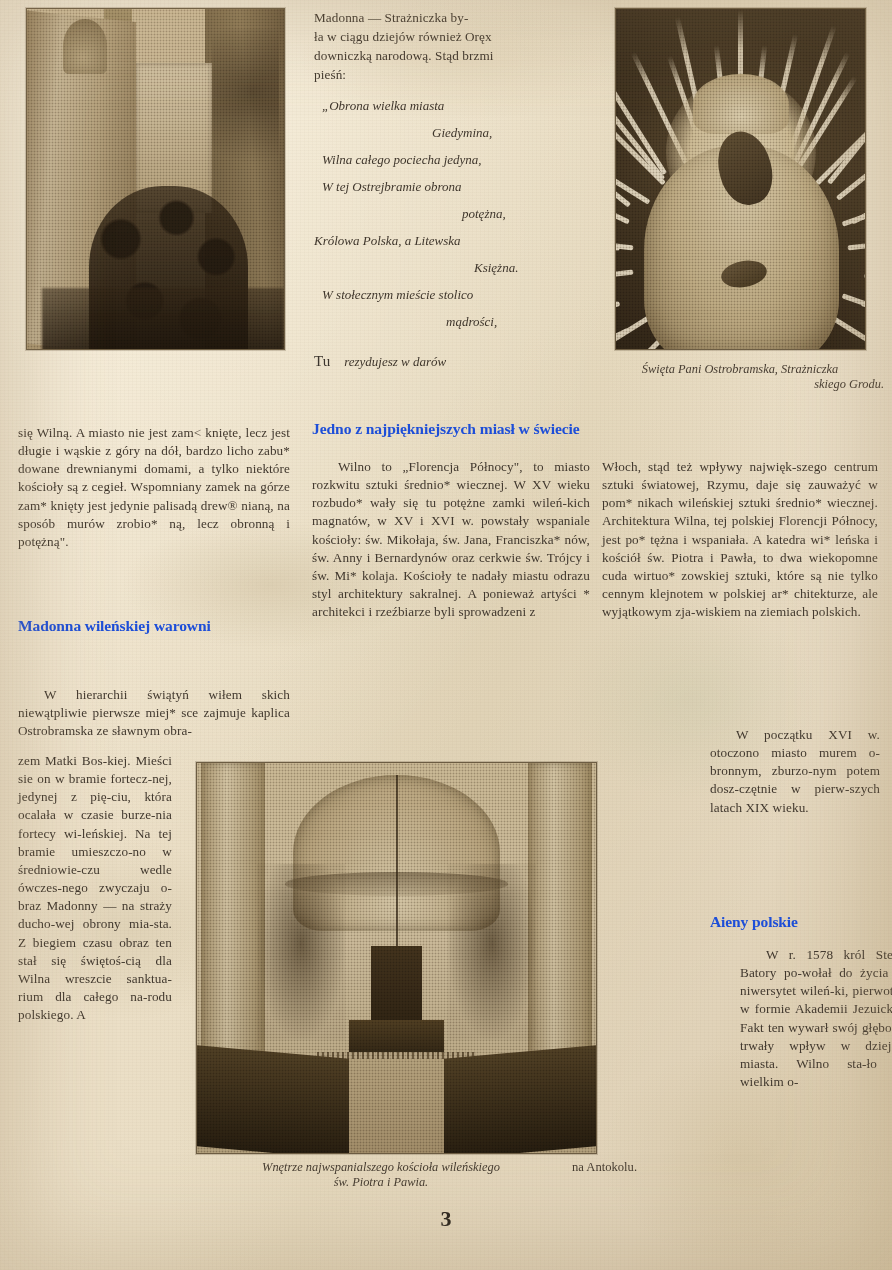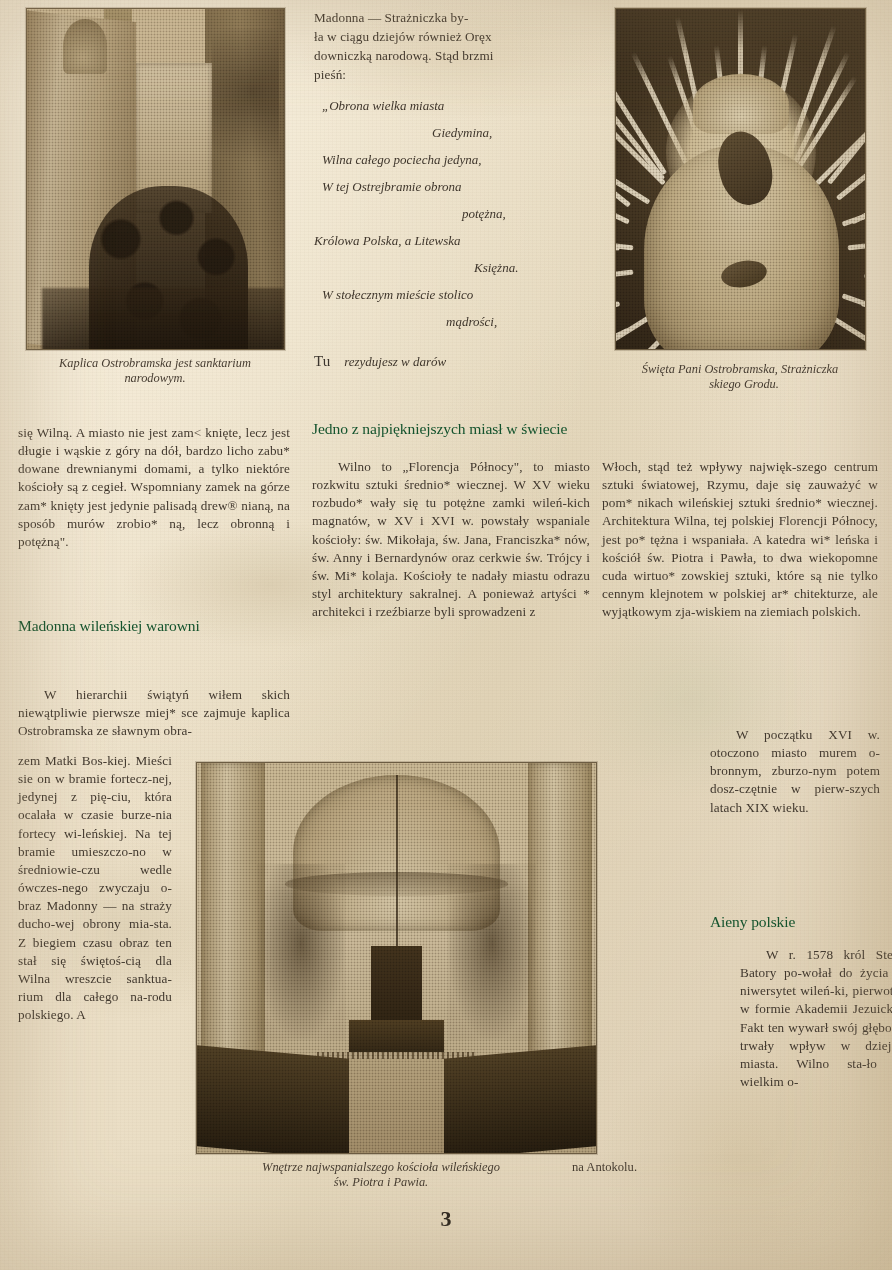--- a/index.html
+++ b/index.html
@@ -59,25 +59,25 @@
     font-size: 13.2px;
     line-height: 18.15px;
     text-align: justify;
     color: #41382e;
     letter-spacing: 0.1px;
   }
   .indent { text-indent: 26px; }
 
   h2.hdr {
     font-family: "Liberation Serif", "DejaVu Serif", serif;
-    font-weight: normal;
+    font-weight: bold;
     font-size: 15.5px;
     line-height: 19px;
     margin: 0 0 2px 0;
-    color: #14532d;
+    color: #1d4ed8;
     letter-spacing: -0.1px;
   }
 
   .caption {
     font-style: italic;
     font-size: 12.4px;
     line-height: 15px;
     text-align: center;
     color: #463c31;
   }
@@ -318,24 +318,20 @@
     <div class="tower"></div>
     <div class="bldgL"></div>
     <div class="dome"></div>
     <div class="tree"></div>
     <div class="crowd"></div>
     <div class="crowd2"></div>
     <div class="sepia-wash"></div>
     <div class="halftone"></div>
   </div>
 
-  <div style="position:absolute;left:20px;top:356px;width:270px;">
-    <div class="caption">Kaplica Ostrobramska jest sanktarium</div>
-    <div class="caption">narodowym.</div>
-  </div>
 
   <div class="photo" id="photo-madonna">
     <div class="bg"></div>
     <div class="rays" id="ray-holder">
         <div class="ray" style="height: 142px; transform: rotate(0deg) translateY(-142px); transform-origin: 50% 100%;"></div>
         <div class="ray" style="height: 108px; transform: rotate(6.42857deg) translateY(-108px); transform-origin: 50% 100%;"></div>
         <div class="ray" style="height: 124px; transform: rotate(12.8571deg) translateY(-124px); transform-origin: 50% 100%;"></div>
         <div class="ray" style="height: 142px; transform: rotate(19.2857deg) translateY(-142px); transform-origin: 50% 100%;"></div>
         <div class="ray" style="height: 124px; transform: rotate(25.7143deg) translateY(-124px); transform-origin: 50% 100%;"></div>
         <div class="ray" style="height: 108px; transform: rotate(32.1429deg) translateY(-108px); transform-origin: 50% 100%;"></div>
@@ -373,21 +369,21 @@
     <div class="crown"></div>
     <div class="robe"></div>
     <div class="face"></div>
     <div class="hands"></div>
     <div class="sepia-wash"></div>
     <div class="halftone"></div>
   </div>
 
   <div style="position:absolute;left:596px;top:362px;width:288px;">
     <div class="caption">Święta Pani  Ostrobramska, Strażniczka</div>
-    <div class="caption" style="text-align:center;padding-left:8px;">skiego Grodu.</div>
+    <div class="caption" style="text-align:right;padding-left:8px;">skiego Grodu.</div>
   </div>
 
   <div style="position:absolute;left:314px;top:352px;width:300px;">
     <span style="font-size:15px;font-family:'Liberation Serif',serif;">Tu</span>
     <span class="poem" style="margin-left:10px;">rezydujesz  w  darów</span>
   </div>
 
   <div style="position:absolute;left:314px;top:8px;width:277px;">
     <div class="col-text" style="white-space:pre-line;text-align:justify;line-height:19px;">Madonna   —   Strażniczka  by-
 ła  w  ciągu  dziejów  również  Oręx

